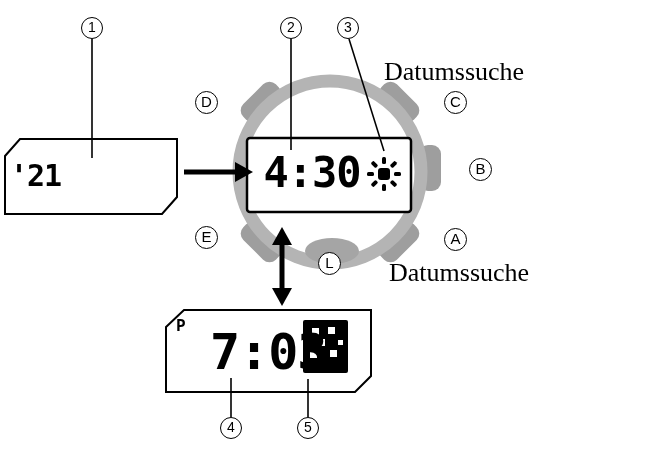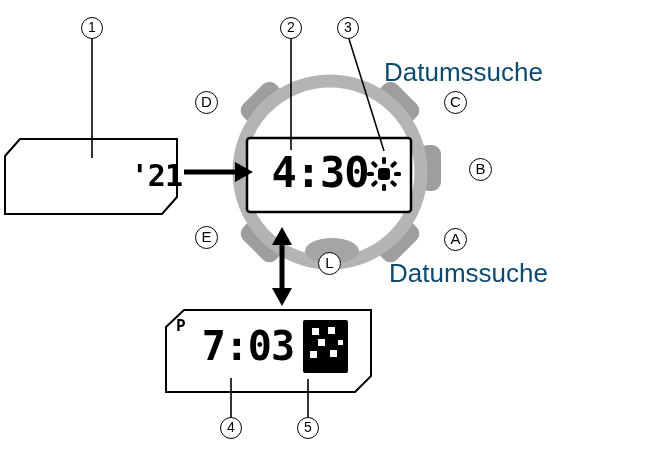--- a/index.html
+++ b/index.html
@@ -15,35 +15,35 @@
     position:absolute;width:22px;height:22px;border:1.6px solid #000;
     border-radius:50%;background:#fff;box-sizing:border-box;
     font-size:14px;line-height:19px;text-align:center;color:#000;
   }
   .btn-circle{
     position:absolute;width:23px;height:23px;border:1.6px solid #000;
     border-radius:50%;background:#fff;box-sizing:border-box;
     font-size:15px;line-height:20px;text-align:center;color:#000;
   }
   .label-text{
-    position:absolute;font-size:26px;color:#0c4a6e;white-space:nowrap;
-    font-family:Liberation Sans, sans-serif;
+    position:absolute;font-size:26px;color:#000000;white-space:nowrap;
+    font-family:Liberation Serif, serif;
   }
   .lcd{
     position:absolute;color:#000;
     font-family:"DejaVu Sans Mono", monospace;
     font-weight:bold;letter-spacing:-1px;white-space:nowrap;
   }
   .lcd-date{
-    left:22px;top:158px;width:160px;font-size:30px;
-    display:flex;justify-content:flex-end;
+    left:10px;top:158px;width:160px;font-size:30px;
+    display:flex;justify-content:flex-start;
   }
-  .lcd-watch-time{left:256px;top:148px;width:112px;font-size:42px;text-align:center;margin-left:8px;}
+  .lcd-watch-time{left:256px;top:148px;width:112px;font-size:42px;text-align:center;}
   .lcd-mode{left:176px;top:316px;font-size:16px;}
-  .lcd-lower-time{left:188px;top:323px;width:106px;font-size:40px;text-align:right;}
+  .lcd-lower-time{left:210px;top:323px;width:106px;font-size:50px;text-align:right;}
 </style>
 </head>
 <body>
 
 <div class="canvas">
 
   <svg width="667" height="457" viewBox="0 0 667 457">
 
     <g>
       <rect x="238" y="91" width="46" height="22" rx="9" fill="#9e9e9e" transform="rotate(-45 261 102)"></rect>

